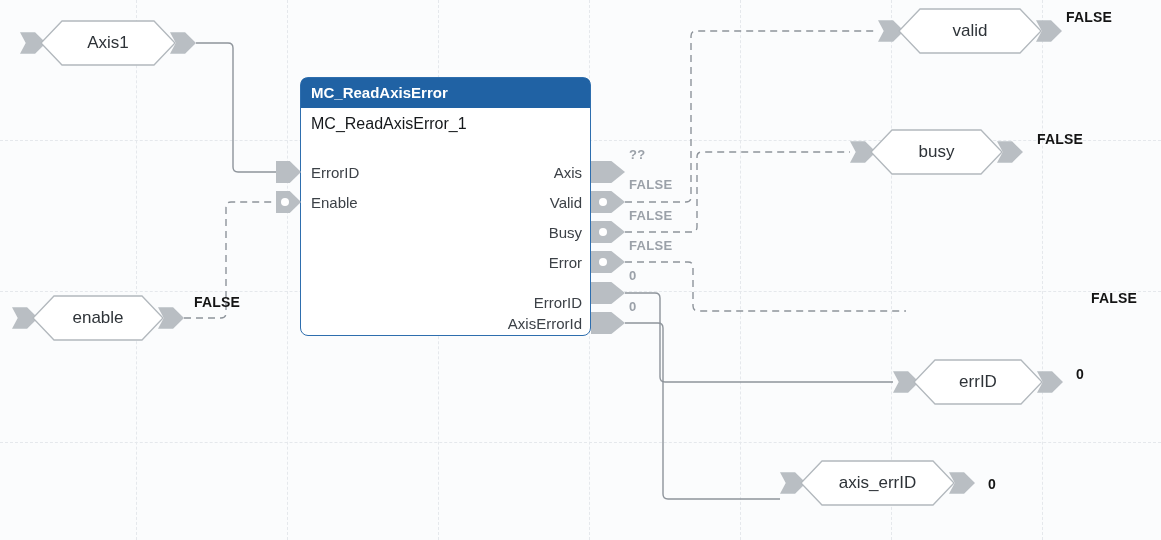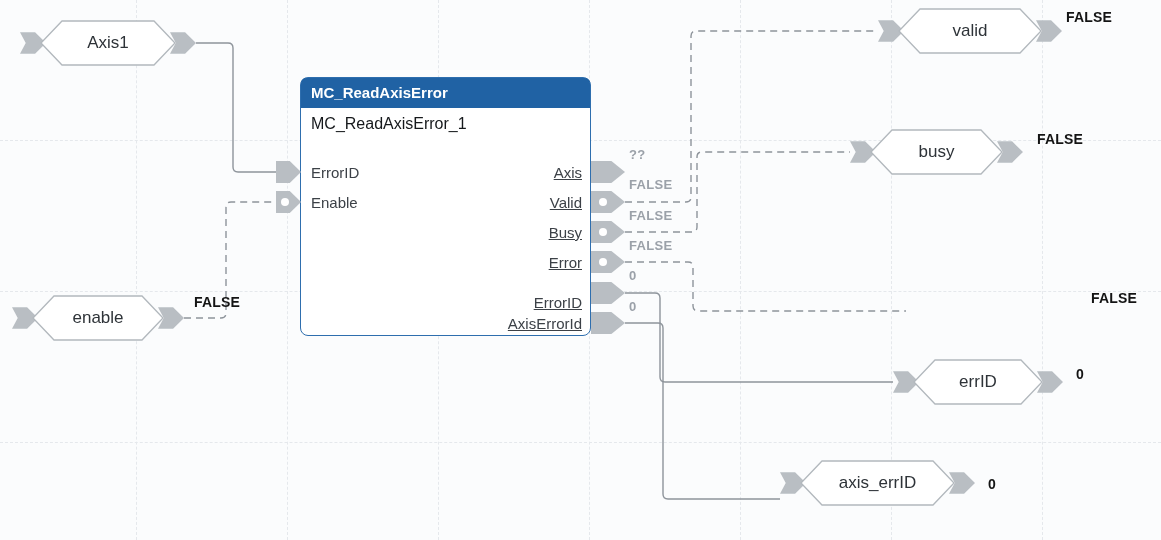--- a/index.html
+++ b/index.html
@@ -17,21 +17,21 @@
   #wires path.dashed{stroke-dasharray:7 5;}
 
   
   .fblock{position:absolute;left:300px;top:77px;width:291px;height:259px;
           background:#ffffff;border:1.5px solid #2e6eae;border-radius:8px;z-index:3;box-sizing:border-box;}
   .fblock-header{height:30px;line-height:30px;background:#2062a4;color:#ffffff;
           font-size:15px;font-weight:bold;padding:0 10px;border-radius:5px 5px 0 0;}
   .fblock-instance{position:absolute;left:10px;top:37px;font-size:16px;font-weight:normal;color:#15181b;}
   .pin-label{position:absolute;height:30px;line-height:30px;font-size:15px;color:#3c4147;}
   .pin-in{left:10px;}
-  .pin-out{right:8px;text-align:right;text-decoration:underline;}
+  .pin-out{right:8px;text-align:right;}
 
   
   .pconn{position:absolute;background:#b9bec3;z-index:4;}
   .pconn-out{width:34px;height:22px;clip-path:polygon(0 0,60% 0,100% 50%,60% 100%,0 100%);}
   .pconn-in{width:25px;height:22px;clip-path:polygon(0 0,55% 0,100% 50%,55% 100%,0 100%);}
   .pconn .dot{position:absolute;left:8px;top:7px;width:8px;height:8px;border-radius:50%;background:#ffffff;}
   .pconn-in .dot{left:5px;}
 
   
   .pin-value{position:absolute;left:629px;font-size:13px;font-weight:bold;color:#9ba1a9;z-index:4;letter-spacing:.3px;}

